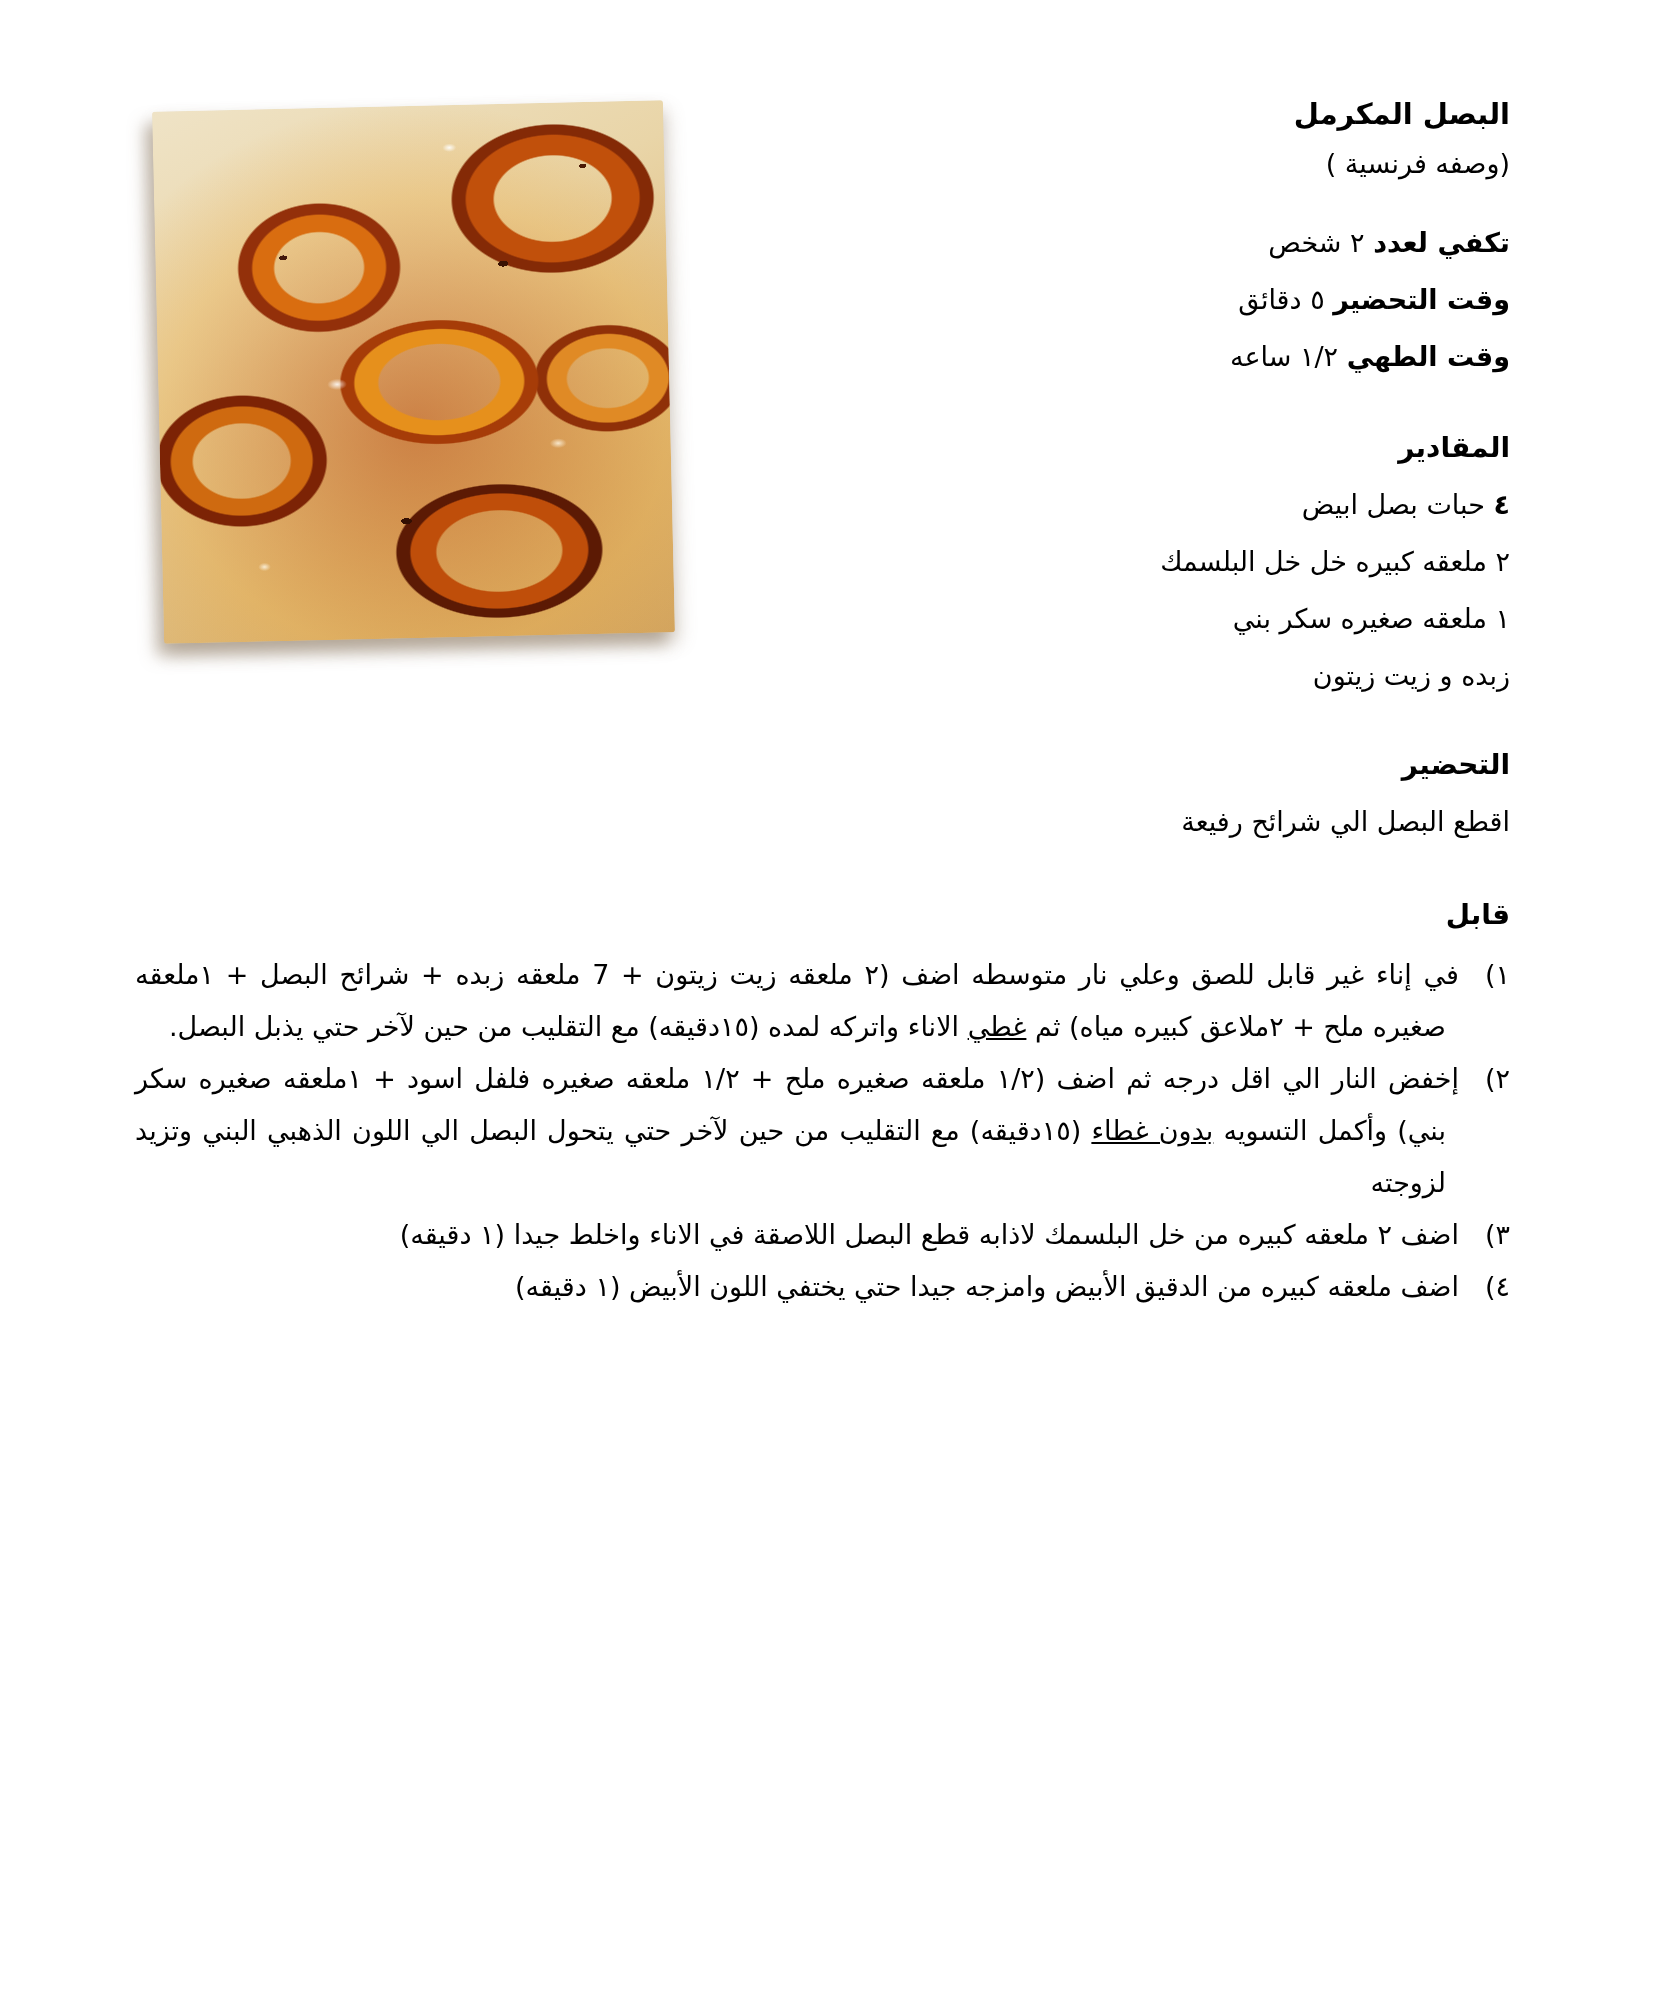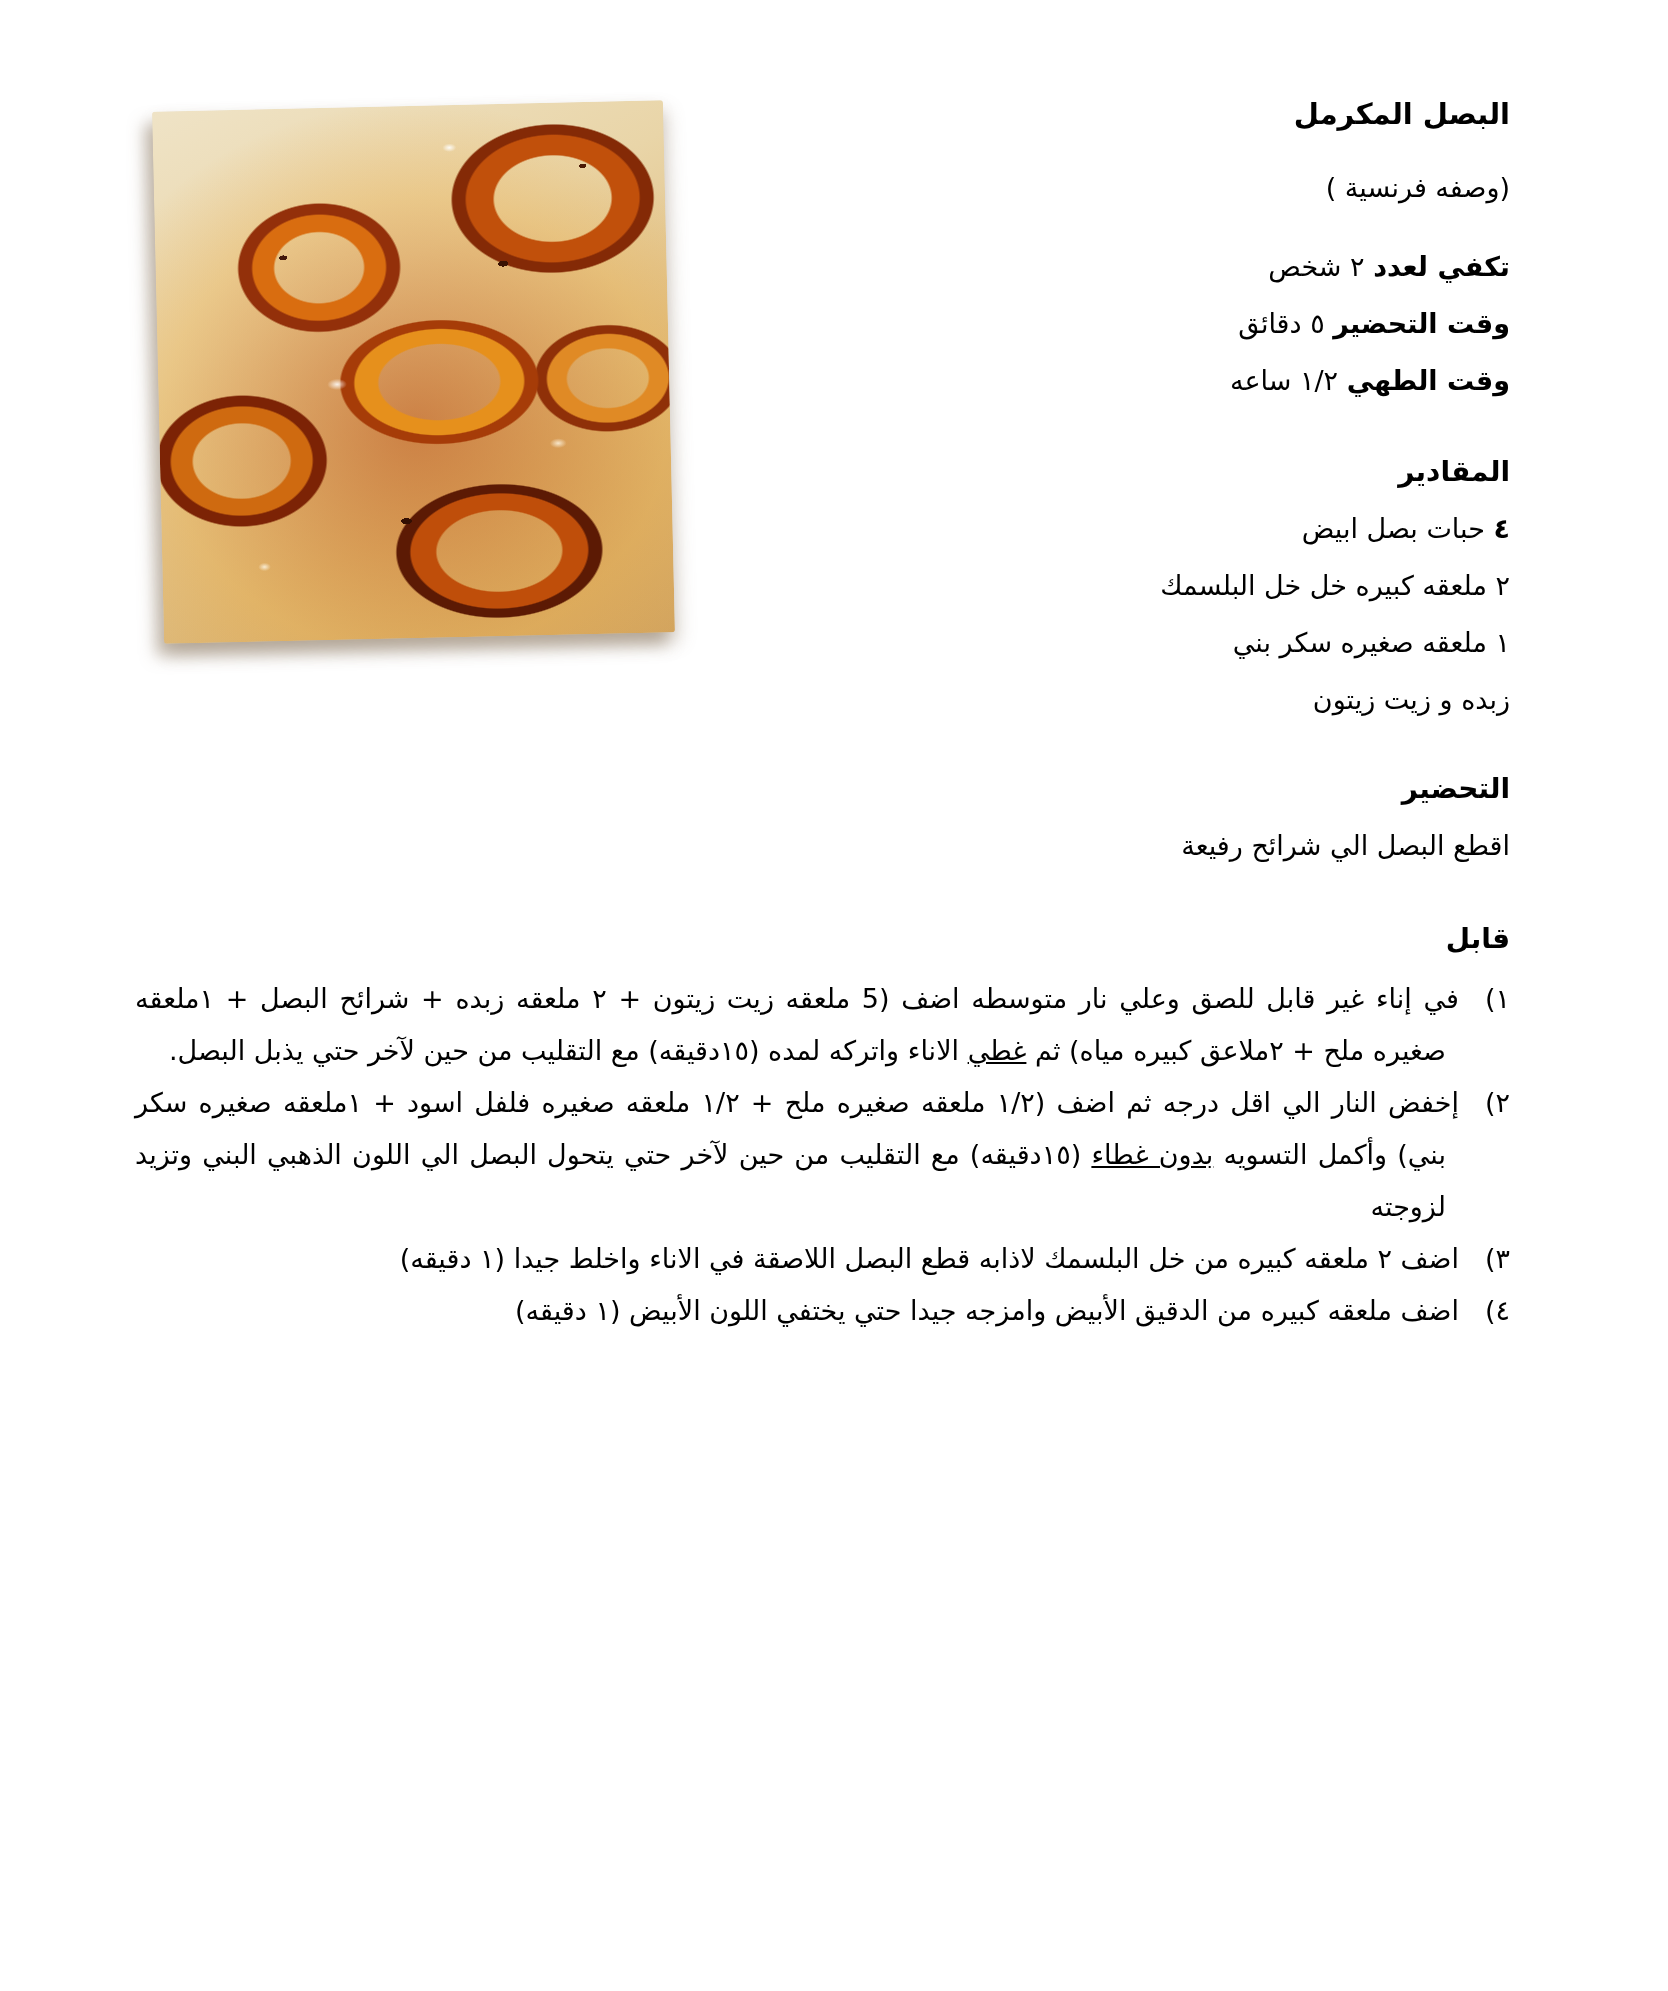--- a/index.html
+++ b/index.html
@@ -45,21 +45,21 @@
   .content{
     position:absolute;
     top:0; left:0; right:0;
     padding:96px 158px 0 135px;
     direction:rtl;
     text-align:right;
     font-size:27px;
     line-height:57px;
   }
   .title{font-size:29px; font-weight:bold; line-height:36px;}
-  .subtitle{line-height:40px; margin-top:36px;}
+  .subtitle{line-height:40px; margin-top:12px;}
   .meta-block{margin-top:30px;}
   .bold{font-weight:bold;}
   .section-heading{font-weight:bold; font-size:28px;}
   .ingredients-block{margin-top:34px;}
   .prep-block{margin-top:32px;}
   .cooking-block{margin-top:36px;}
   .steps{margin-top:6px;}
   .step{
     line-height:52px;
     padding-right:64px;
@@ -97,21 +97,21 @@
     </div>
 
     <div class="prep-block">
       <div class="section-heading">التحضير</div>
       <div>اقطع البصل الي شرائح رفيعة</div>
     </div>
 
     <div class="cooking-block">
       <div class="section-heading">قابل</div>
       <div class="steps">
-        <div class="step"><span class="step-marker">١)</span><span>في إناء غير قابل للصق وعلي نار متوسطه اضف (5 ملعقه زيت زيتون + ٢ ملعقه زبده + شرائح البصل + ١ملعقه صغيره ملح +  ٢ملاعق كبيره مياه) ثم </span><span class="underlined">غطي</span><span> الاناء واتركه لمده (١٥دقيقه) مع التقليب من حين لآخر حتي يذبل البصل.</span></div>
+        <div class="step"><span class="step-marker">١)</span><span>في إناء غير قابل للصق وعلي نار متوسطه اضف (٢ ملعقه زيت زيتون + 7 ملعقه زبده + شرائح البصل + ١ملعقه صغيره ملح +  ٢ملاعق كبيره مياه) ثم </span><span class="underlined">غطي</span><span> الاناء واتركه لمده (١٥دقيقه) مع التقليب من حين لآخر حتي يذبل البصل.</span></div>
         <div class="step"><span class="step-marker">٢)</span><span>إخفض النار الي اقل درجه ثم اضف (١/٢ ملعقه صغيره ملح + ١/٢ ملعقه صغيره فلفل اسود + ١ملعقه صغيره سكر بني)  وأكمل التسويه </span><span class="underlined">بدون غطاء</span><span> (١٥دقيقه) مع التقليب من حين لآخر حتي يتحول البصل الي اللون الذهبي البني وتزيد لزوجته</span></div>
         <div class="step"><span class="step-marker">٣)</span><span>اضف ٢ ملعقه كبيره من خل البلسمك لاذابه قطع البصل اللاصقة في الاناء واخلط جيدا (١ دقيقه)</span><span class="underlined"></span><span></span></div>
         <div class="step"><span class="step-marker">٤)</span><span>اضف ملعقه كبيره من الدقيق الأبيض وامزجه جيدا حتي يختفي اللون الأبيض  (١ دقيقه)</span><span class="underlined"></span><span></span></div>
       </div>
     </div>
 
 
   </div>
 </div>
 

